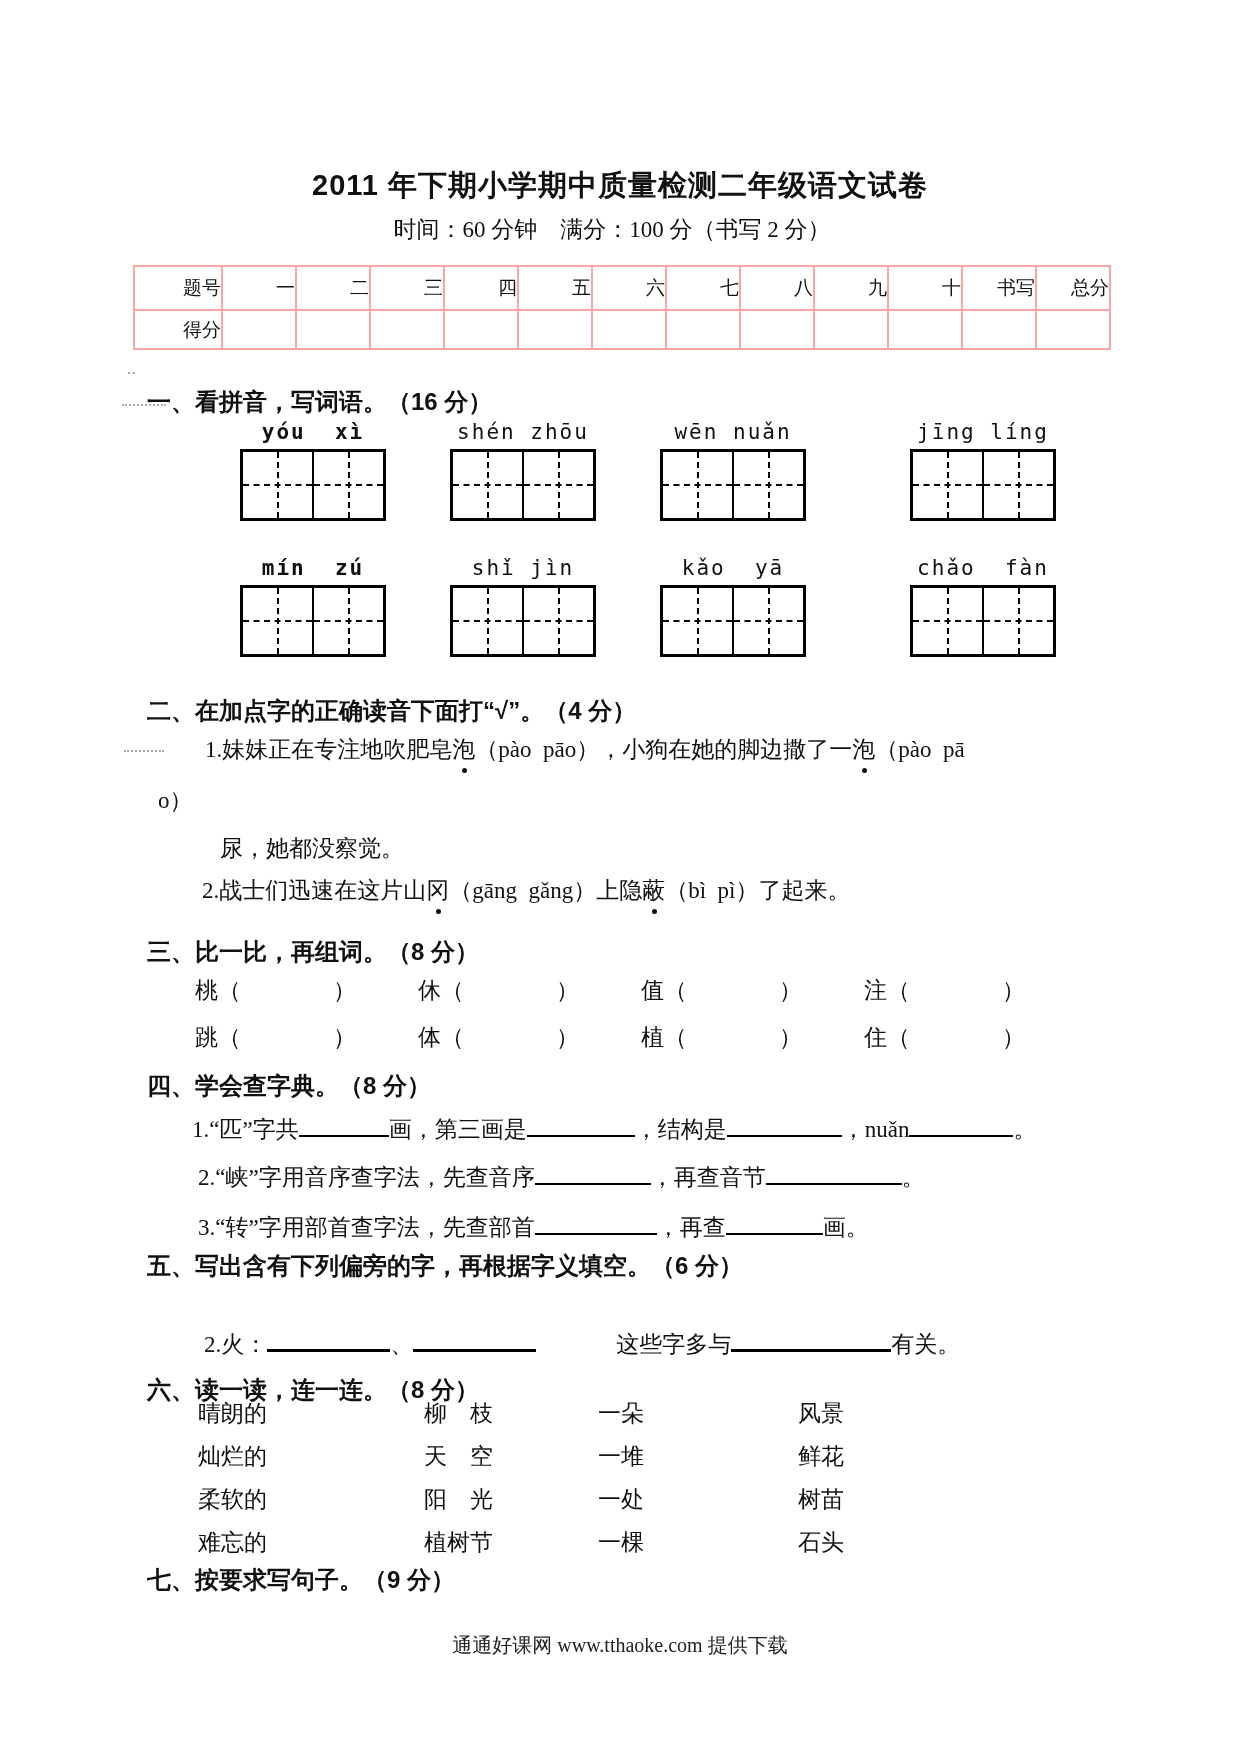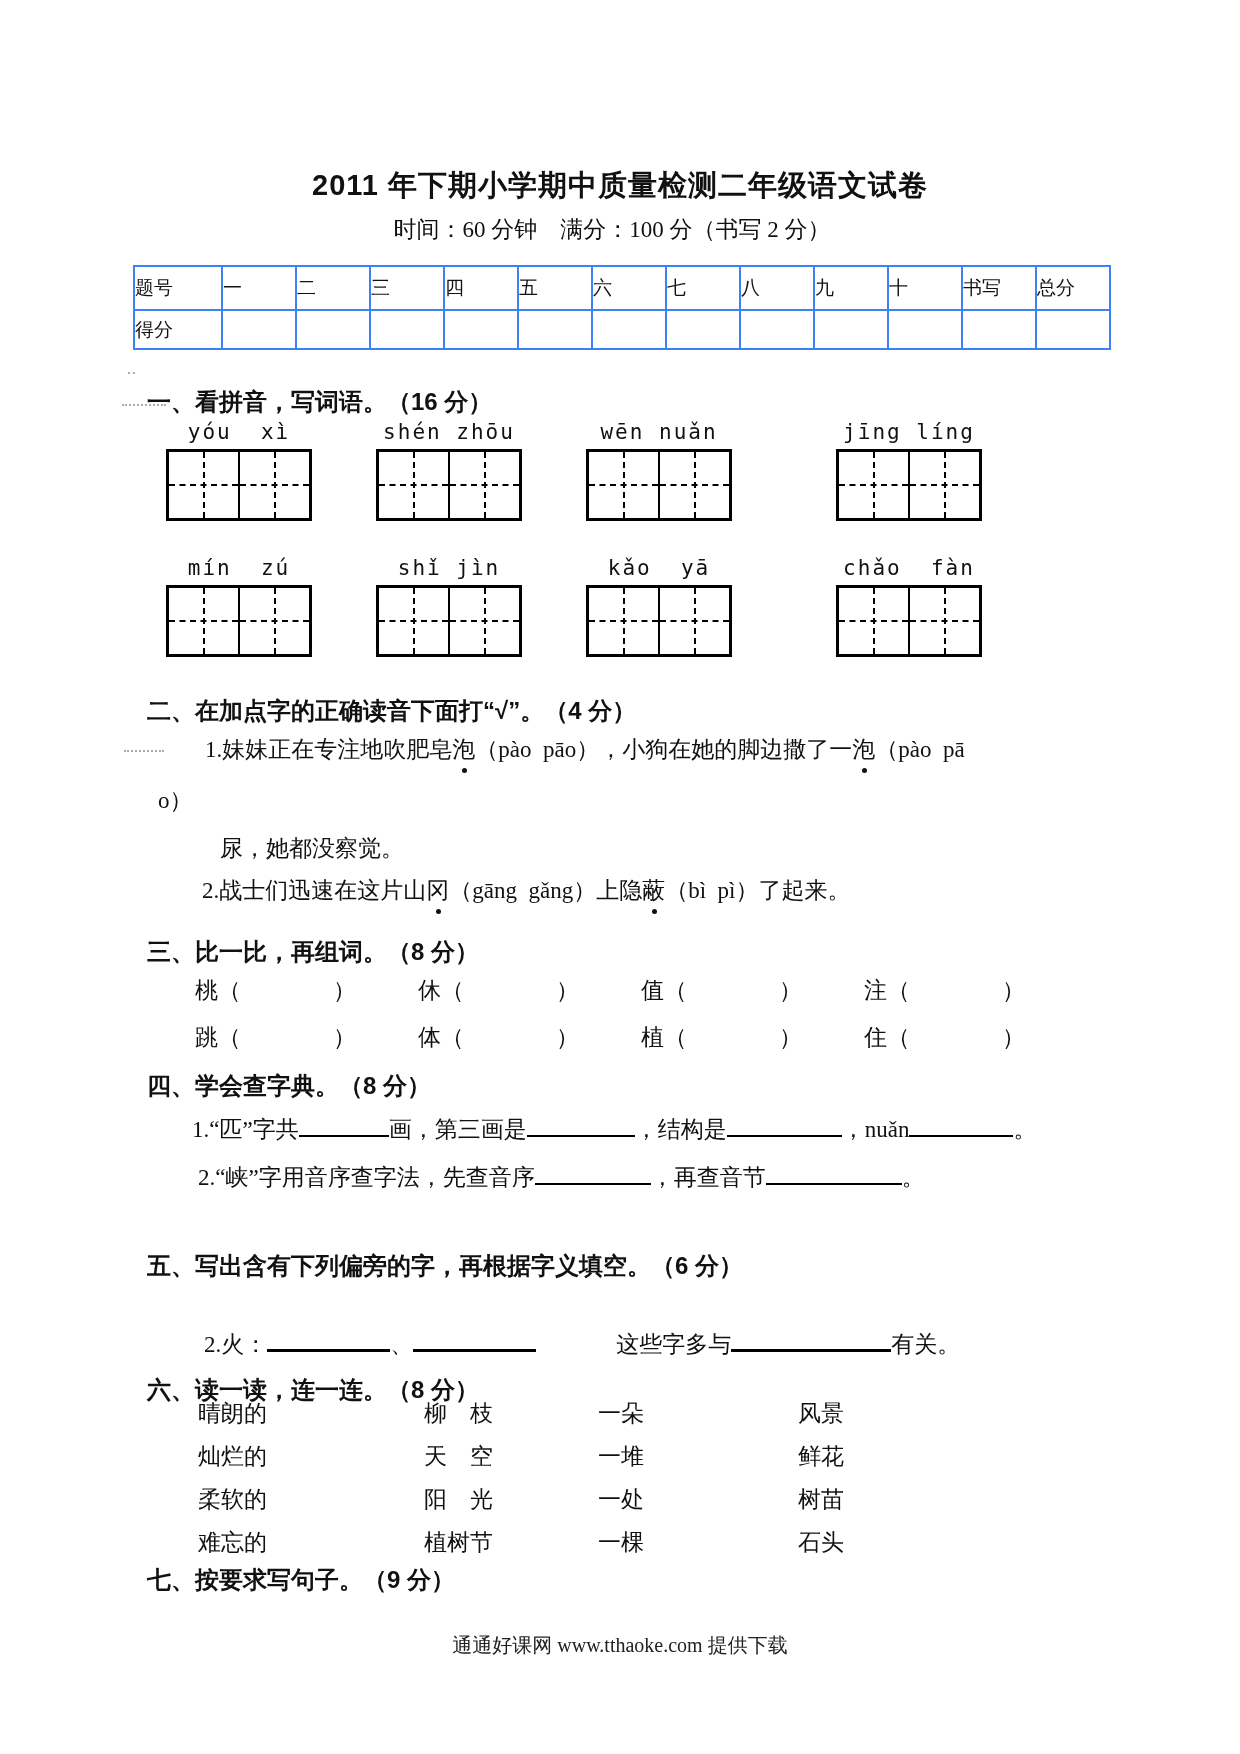--- a/index.html
+++ b/index.html
@@ -23,40 +23,40 @@
   .subtitle{
     position:absolute;top:214px;left:112px;width:1000px;
     text-align:center;font-size:23px;
   }
   
   table.score{
     position:absolute;top:265px;left:133px;
     border-collapse:collapse;table-layout:fixed;width:978px;
   }
   table.score td{
-    border:2px solid #3b82f6;text-align:left;
+    border:2px solid #fca5a5;text-align:right;
     font-size:19px;padding:0;
   }
   table.score tr.hrow td{height:42px;}
   table.score tr.srow td{height:37px;}
   col.c0{width:88px;}
   
   .h{
     position:absolute;left:147px;width:980px;
     font-family:"Liberation Sans","DejaVu Sans",sans-serif;
     font-size:24px;font-weight:bold;white-space:pre;
   }
   .sec1h{top:386px;} .sec2h{top:695px;} .sec3h{top:936px;}
   .sec4h{top:1070px;} .sec5h{top:1250px;} .sec6h{top:1374px;}
   .sec7h{top:1564px;}
   
   .prow{position:absolute;left:120px;display:flex;align-items:flex-end;}
   .prow1{top:420px;} .prow2{top:556px;}
   .pgroup{display:flex;flex-direction:column;align-items:center;width:146px;}
-  .pgm1{margin-left:46px;} .pgm2{margin-left:64px;}
+  .pgm1{margin-left:120px;font-weight:bold;} .pgm2{margin-left:64px;}
   .pgm3{margin-left:64px;} .pgm4{margin-left:104px;}
   .plabel{
     font-family:"DejaVu Sans Mono","Liberation Mono",monospace;
     font-size:21px;letter-spacing:2px;white-space:pre;
     margin-bottom:5px;
   }
   .wgrid{display:flex;border:3px solid #000;background:#fff;}
   .wcell{width:69px;height:66px;position:relative;}
   .wcell + .wcell{border-left:2px solid #000;}
   .wcell::before{
@@ -253,20 +253,21 @@
   <div class="line s3r s3r2">
     <span class="s3item rich"><span>跳（</span><span class="gap" style="width: 92px;"></span><span>）</span></span>
     <span class="s3item rich"><span>体（</span><span class="gap" style="width: 92px;"></span><span>）</span></span>
     <span class="s3item rich"><span>植（</span><span class="gap" style="width: 92px;"></span><span>）</span></span>
     <span class="s3item rich"><span>住（</span><span class="gap" style="width: 92px;"></span><span>）</span></span>
   </div>
 
   <div class="h sec4h">四、学会查字典。（8 分）</div>
   <div class="line q1 rich"><span>1.“匹”字共</span><span class="blank" style="width: 90px;"></span><span>画，第三画是</span><span class="blank" style="width: 108px;"></span><span>，结构是</span><span class="blank" style="width: 115px;"></span><span>，nuǎn</span><span class="blank" style="width: 104px;"></span><span>。</span></div>
   <div class="line q2 rich"><span>2.“峡”字用音序查字法，先查音序</span><span class="blank" style="width: 116px;"></span><span>，再查音节</span><span class="blank" style="width: 136px;"></span><span>。</span></div>
+  <div class="line q3 rich"><span>3.“转”字用部首查字法，先查部首</span><span class="blank" style="width: 122px;"></span><span>，再查</span><span class="blank" style="width: 97px;"></span><span>画。</span></div>
 
   <div class="h sec5h">五、写出含有下列偏旁的字，再根据字义填空。（6 分）</div>
   <div class="line f2 rich"><span>2.火：</span><span class="blank thick" style="width: 123px;"></span><span>、</span><span class="blank thick" style="width: 123px;"></span><span class="gap" style="width: 80px;"></span><span>这些字多与</span><span class="blank thick" style="width: 160px;"></span><span>有关。</span></div>
 
   <div class="h sec6h">六、读一读，连一连。（8 分）</div>
   <div class="match">
     <div class="mg mgA">
       <span class="mcell">晴朗的</span>
       <span class="mcell">柳　枝</span>
       <span class="mcell">灿烂的</span>

